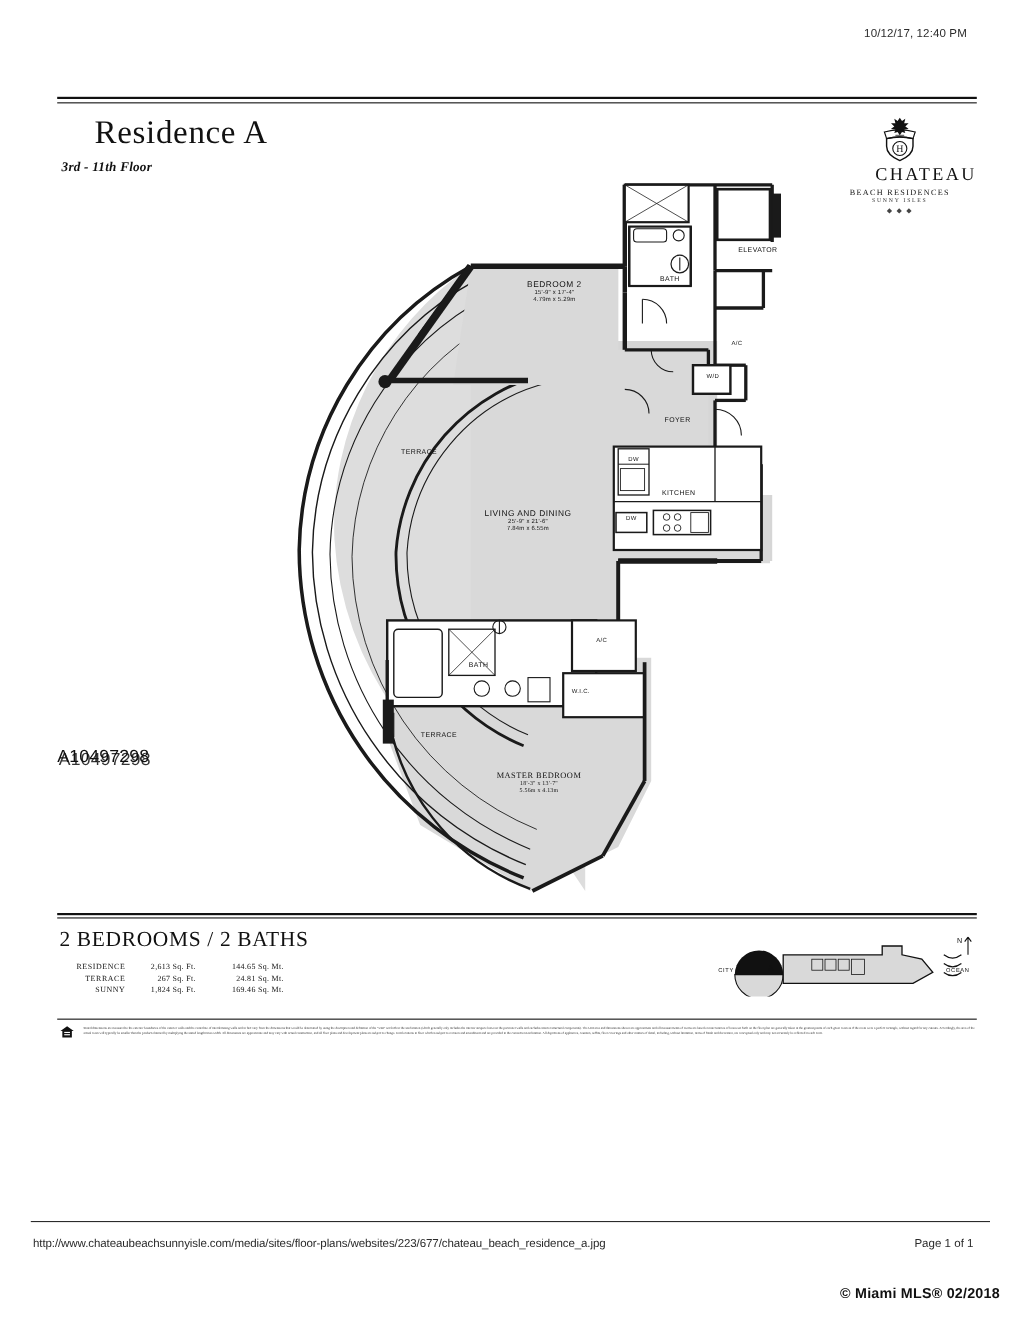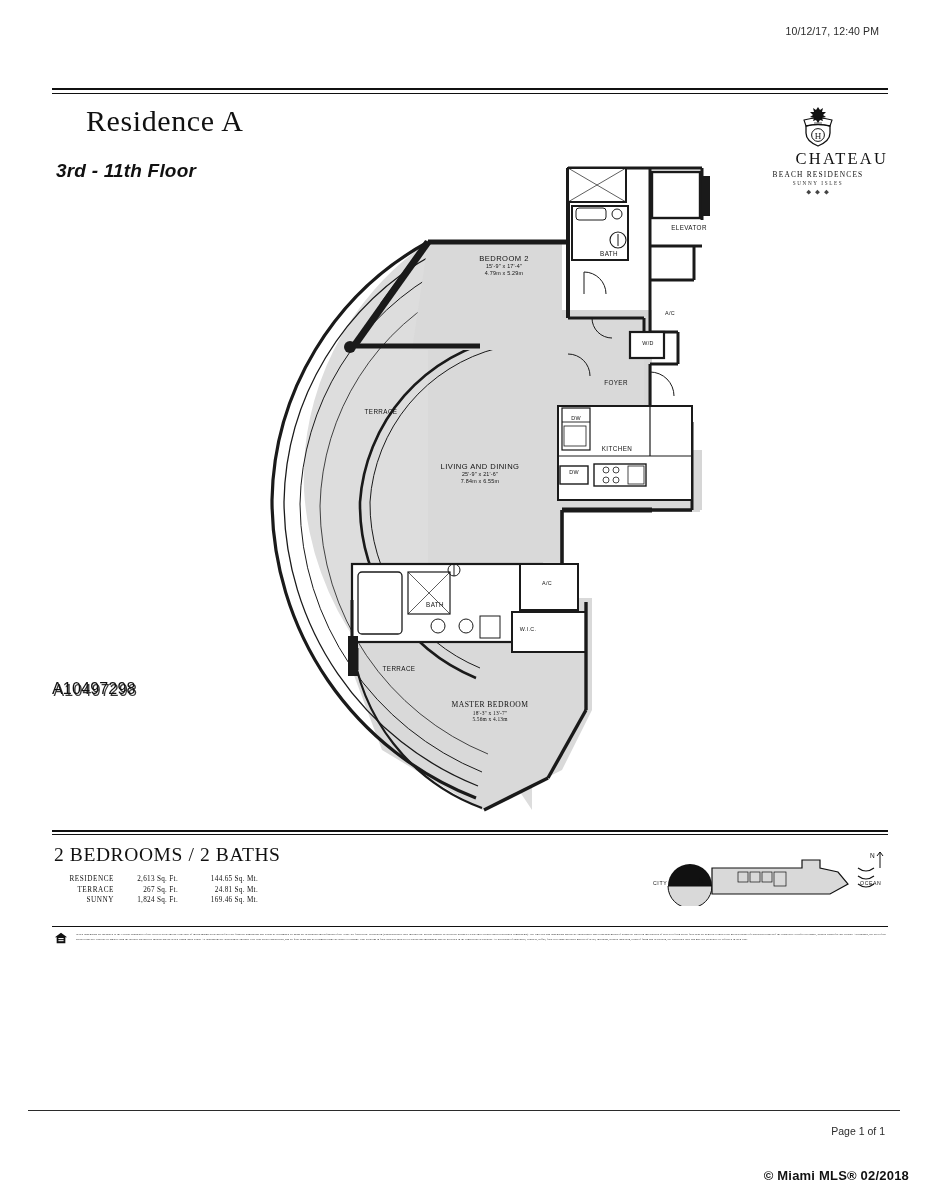--- a/index.html
+++ b/index.html
@@ -74,25 +74,25 @@
     top: 16px;
     font-family: "Liberation Serif", serif;
     font-size: 30px;
     letter-spacing: .6px;
     color: #111;
     margin-left: 32px;
   }
   .subtitle {
     position: absolute;
     left: 4px;
-    top: 72px;
-    font-family: Liberation Sans, sans-serif;
+    top: 56px;
+    font-family: Liberation Serif, serif;
     font-style: italic;
     font-weight: bold;
-    font-size: 19px;
+    font-size: 12px;
     color: #111;
     letter-spacing: .2px;
   }
 
   
   .logo {
     position: absolute;
     right: 0px;
     top: 16px;
     width: 140px;
@@ -605,16 +605,17 @@
           <path d="M8 1 L15 6 L13 6 L13 13 L3 13 L3 6 L1 6 Z" fill="#111"></path>
           <rect x="5" y="7" width="6" height="1.2" fill="#fff"></rect>
           <rect x="5" y="9.4" width="6" height="1.2" fill="#fff"></rect>
         </svg>
         <div class="disc-text">Stated dimensions are measured to the exterior boundaries of the exterior walls and the centerline of interdemising walls and in fact vary from the dimensions that would be determined by using the description and definition of the "Unit" set forth in the Declaration (which generally only includes the interior airspace between the perimeter walls and excludes interior structural components). The Unit area and dimensions shown are approximate and all measurements of rooms are based on inaccuracies of boxes set forth on the floor plan are generally taken at the greatest points of each given room as if the room were a perfect rectangle, without regard for any cutouts. Accordingly, the area of the actual room will typically be smaller than the product obtained by multiplying the stated length times width. All dimensions are approximate and may vary with actual construction, and all floor plans and development plans are subject to change. Unit locations in floor which is subject to revision and amendment and are provided in the connection Declaration. All depictions of appliances, counters, soffits, floor coverings and other matters of detail, including, without limitation, items of finish and decoration, are conceptual only and may not accurately be reflected in each Unit.</div>
       </div>
     </div>
   </div>
 
   <div class="footer-rule"></div>
+  <div class="print-footer-url">http://www.chateaubeachsunnyisle.com/media/sites/floor-plans/websites/223/677/chateau_beach_residence_a.jpg</div>
   <div class="print-footer-page">Page 1 of 1</div>
   <div class="mls-watermark">© Miami MLS® 02/2018</div>
 
 </div>
 
 </body></html>

